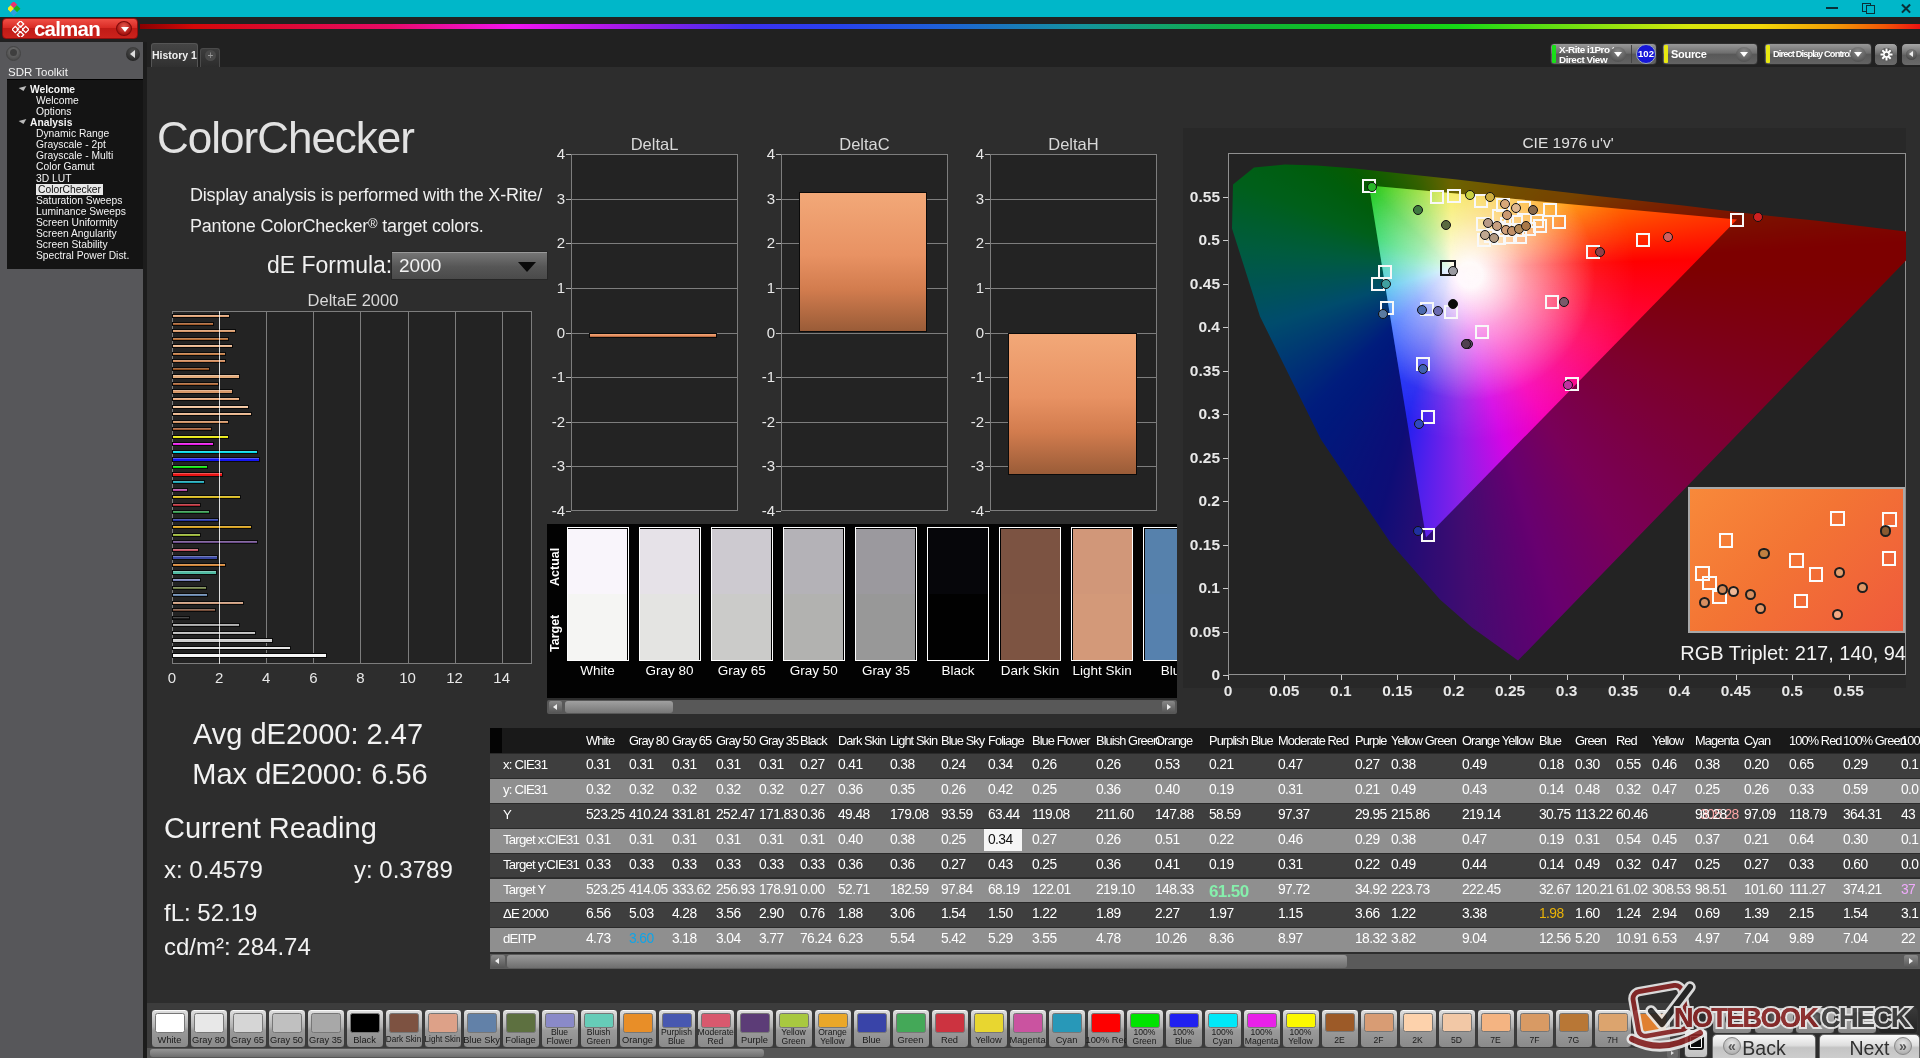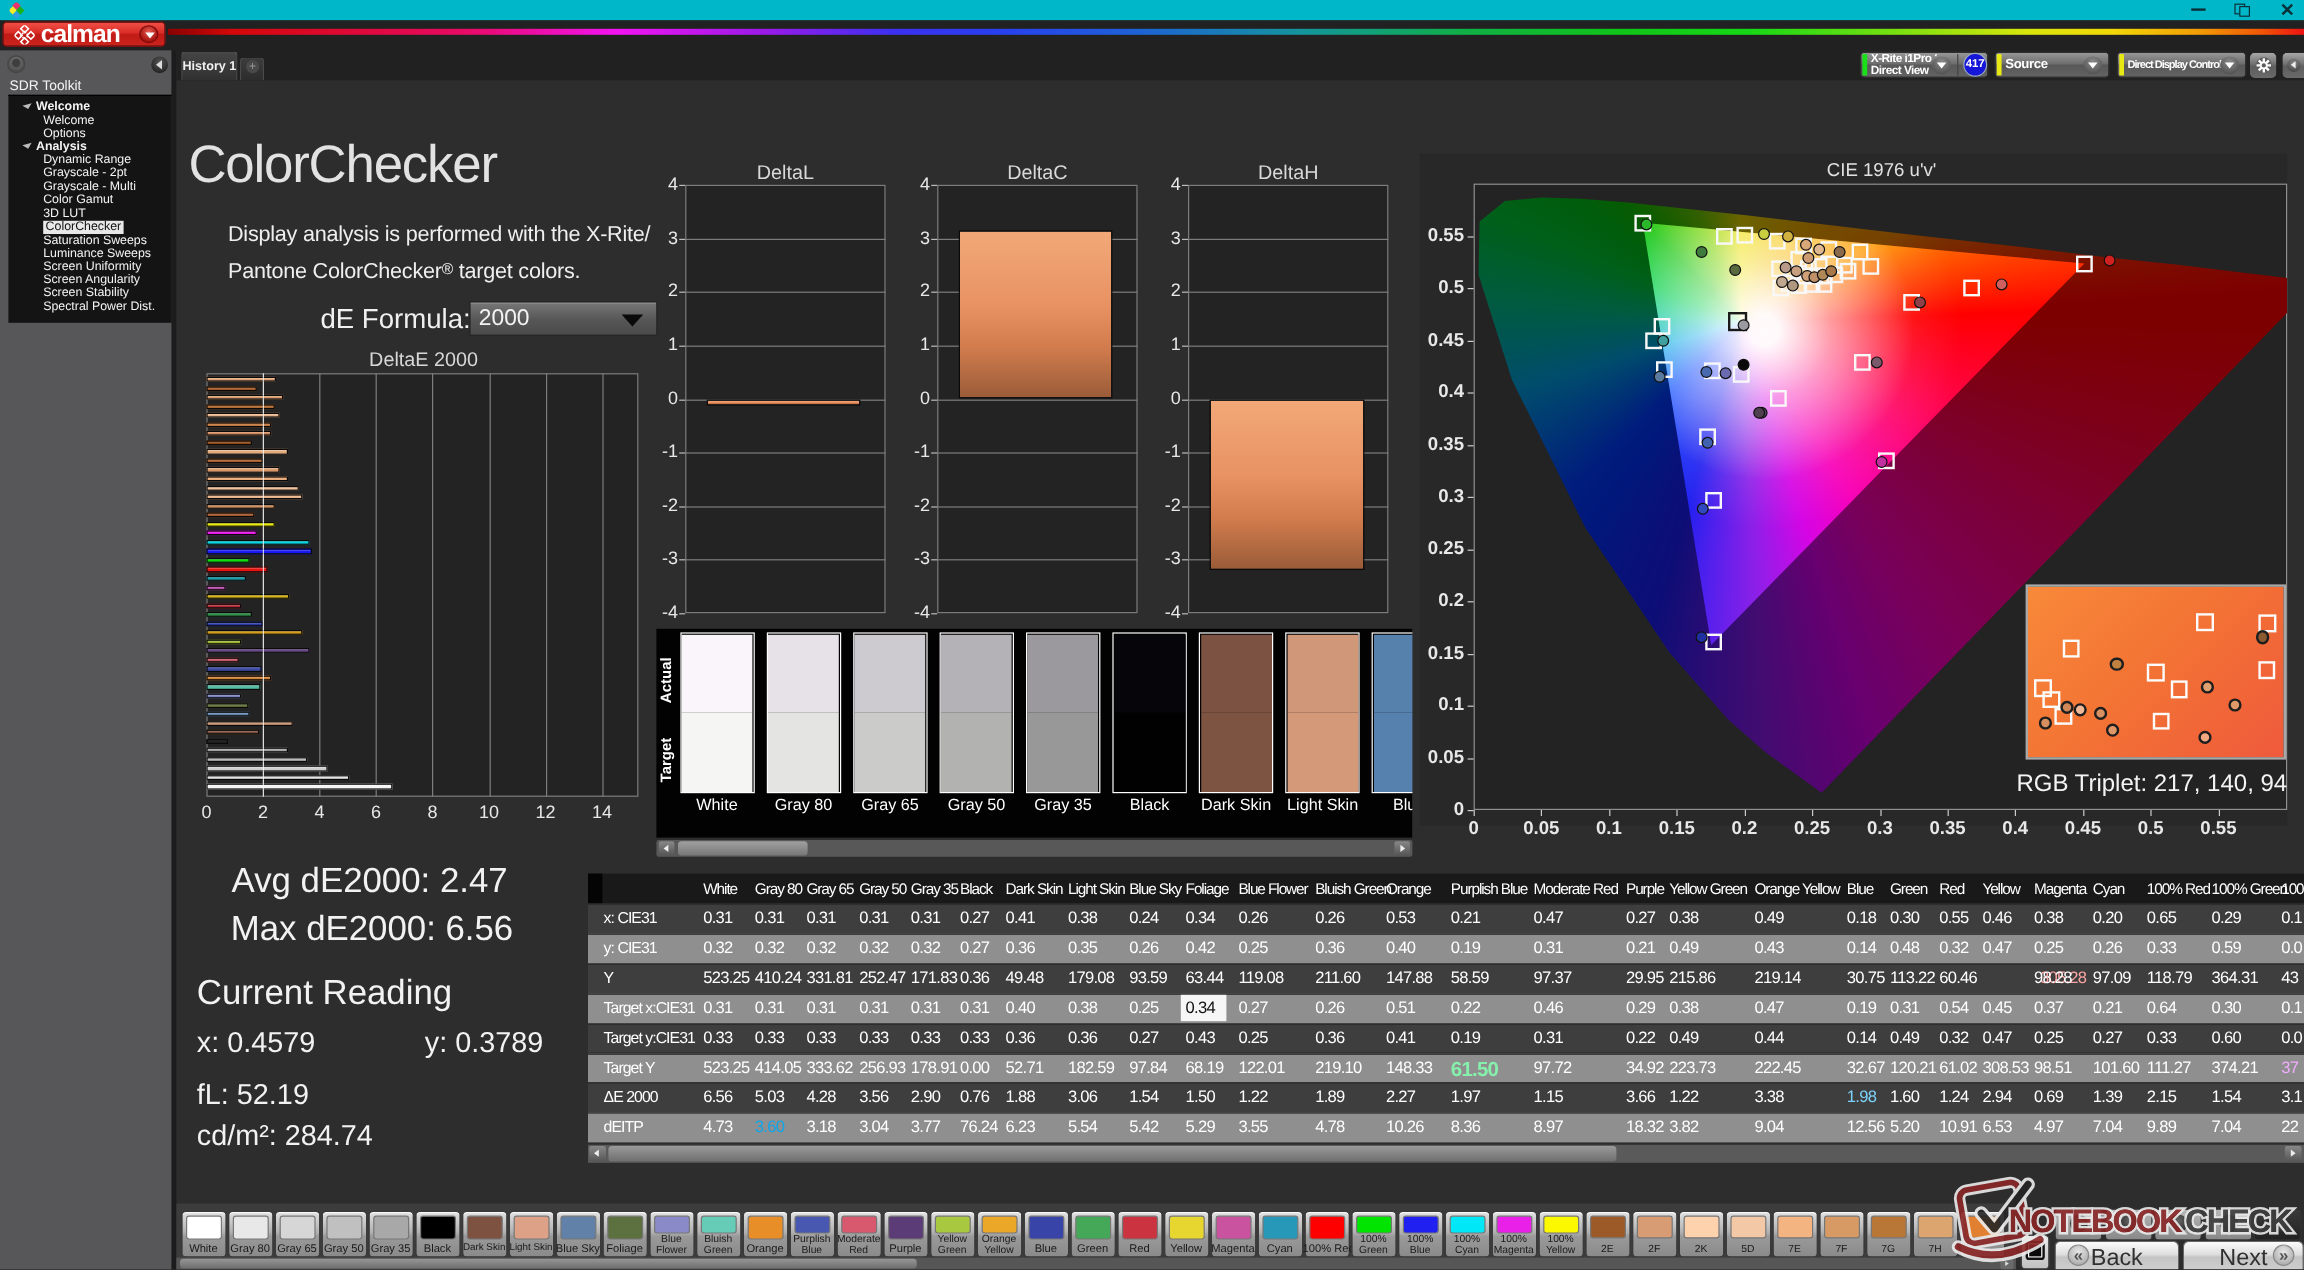--- a/index.html
+++ b/index.html
@@ -63,21 +63,21 @@
 <div class="abs" style="left:147px;top:42px;width:1773px;height:25px;background:#212121;"></div>
 <div class="abs" style="left:151px;top:43px;width:47px;height:24px;background:linear-gradient(180deg,#454545,#303030);border:1px solid #555;border-bottom:none;border-radius:3px 3px 0 0;font-size:10.5px;font-weight:bold;color:#f0f0f0;text-align:center;line-height:23px;white-space:nowrap;">History 1</div>
 <div class="abs" style="left:200px;top:48px;width:20px;height:19px;background:linear-gradient(180deg,#3c3c3c,#2c2c2c);border:1px solid #4a4a4a;border-bottom:none;border-radius:3px 3px 0 0;"></div>
 <div class="abs" style="left:205px;top:50px;width:11px;height:11px;border-radius:50%;background:#494949;color:#999;font-size:10px;line-height:11px;text-align:center;">+</div>
 <div class="abs" style="left:1550px;top:43px;width:107px;height:22px;border-radius:4px;background:linear-gradient(180deg,#989898,#6e6e6e 45%,#585858 52%,#636363);border:1px solid #2e2e2e;"></div>
 <div class="abs" style="left:1552px;top:45px;width:4px;height:18px;background:#19e019;border-radius:1px;"></div>
 <div class="abs" style="left:1559px;top:44.5px;width:55px;overflow:hidden;font-size:9.9px;font-weight:bold;color:#fff;line-height:10px;white-space:nowrap;letter-spacing:-0.45px;">X-Rite i1Pro 2<br>Direct View</div>
 <div class="abs" style="left:1610px;top:46.5px;width:16px;height:15px;border-radius:50%;background:radial-gradient(circle at 50% 30%,#8a8a8a,#555 75%);"></div>
 <div class="abs" style="left:1613.5px;top:52px;width:0;height:0;border-left:4.5px solid transparent;border-right:4.5px solid transparent;border-top:5.5px solid #fff;"></div>
 <div class="abs" style="left:1631px;top:45px;width:1px;height:18px;background:#444;"></div>
-<div class="abs" style="left:1636px;top:44px;width:20px;height:20px;border-radius:50%;background:#1616d8;border:1.5px solid #9ab;color:#fff;font-size:9.5px;font-weight:bold;text-align:center;line-height:18px;">417</div>
+<div class="abs" style="left:1636px;top:44px;width:20px;height:20px;border-radius:50%;background:#1616d8;border:1.5px solid #9ab;color:#fff;font-size:9.5px;font-weight:bold;text-align:center;line-height:18px;">102</div>
 <div class="abs" style="left:1662px;top:43px;width:96px;height:22px;border-radius:4px;background:linear-gradient(180deg,#989898,#6e6e6e 45%,#585858 52%,#636363);border:1px solid #2e2e2e;"></div>
 <div class="abs" style="left:1664px;top:45px;width:4px;height:18px;background:#e8e812;border-radius:1px;"></div>
 <div class="abs" style="left:1671px;top:45px;width:69px;overflow:hidden;font-size:11px;font-weight:bold;color:#fff;line-height:18px;white-space:nowrap;letter-spacing:-0.3px;">Source</div>
 <div class="abs" style="left:1736px;top:46.5px;width:16px;height:15px;border-radius:50%;background:radial-gradient(circle at 50% 30%,#8a8a8a,#555 75%);"></div>
 <div class="abs" style="left:1739.5px;top:52px;width:0;height:0;border-left:4.5px solid transparent;border-right:4.5px solid transparent;border-top:5.5px solid #fff;"></div>
 <div class="abs" style="left:1764px;top:43px;width:108px;height:22px;border-radius:4px;background:linear-gradient(180deg,#989898,#6e6e6e 45%,#585858 52%,#636363);border:1px solid #2e2e2e;"></div>
 <div class="abs" style="left:1766px;top:45px;width:4px;height:18px;background:#e8e812;border-radius:1px;"></div>
 <div class="abs" style="left:1773px;top:45px;width:81px;overflow:hidden;font-size:9.2px;font-weight:bold;color:#fff;line-height:18px;white-space:nowrap;letter-spacing:-0.85px;">Direct Display Control</div>
 <div class="abs" style="left:1850px;top:46.5px;width:16px;height:15px;border-radius:50%;background:radial-gradient(circle at 50% 30%,#8a8a8a,#555 75%);"></div>
 <div class="abs" style="left:1853.5px;top:52px;width:0;height:0;border-left:4.5px solid transparent;border-right:4.5px solid transparent;border-top:5.5px solid #fff;"></div>
@@ -668,21 +668,21 @@
 <div class="abs" style="left:941px;top:906.4px;font-size:13.8px;letter-spacing:-0.6px;color:#fff;white-space:nowrap;">1.54</div>
 <div class="abs" style="left:988px;top:906.4px;font-size:13.8px;letter-spacing:-0.6px;color:#fff;white-space:nowrap;">1.50</div>
 <div class="abs" style="left:1032px;top:906.4px;font-size:13.8px;letter-spacing:-0.6px;color:#fff;white-space:nowrap;">1.22</div>
 <div class="abs" style="left:1096px;top:906.4px;font-size:13.8px;letter-spacing:-0.6px;color:#fff;white-space:nowrap;">1.89</div>
 <div class="abs" style="left:1155px;top:906.4px;font-size:13.8px;letter-spacing:-0.6px;color:#fff;white-space:nowrap;">2.27</div>
 <div class="abs" style="left:1209px;top:906.4px;font-size:13.8px;letter-spacing:-0.6px;color:#fff;white-space:nowrap;">1.97</div>
 <div class="abs" style="left:1278px;top:906.4px;font-size:13.8px;letter-spacing:-0.6px;color:#fff;white-space:nowrap;">1.15</div>
 <div class="abs" style="left:1355px;top:906.4px;font-size:13.8px;letter-spacing:-0.6px;color:#fff;white-space:nowrap;">3.66</div>
 <div class="abs" style="left:1391px;top:906.4px;font-size:13.8px;letter-spacing:-0.6px;color:#fff;white-space:nowrap;">1.22</div>
 <div class="abs" style="left:1462px;top:906.4px;font-size:13.8px;letter-spacing:-0.6px;color:#fff;white-space:nowrap;">3.38</div>
-<div class="abs" style="left:1539px;top:906.4px;font-size:13.8px;letter-spacing:-0.6px;color:#7dd3fc;white-space:nowrap;">1.98</div>
+<div class="abs" style="left:1539px;top:906.4px;font-size:13.8px;letter-spacing:-0.6px;color:#eab308;white-space:nowrap;">1.98</div>
 <div class="abs" style="left:1575px;top:906.4px;font-size:13.8px;letter-spacing:-0.6px;color:#fff;white-space:nowrap;">1.60</div>
 <div class="abs" style="left:1616px;top:906.4px;font-size:13.8px;letter-spacing:-0.6px;color:#fff;white-space:nowrap;">1.24</div>
 <div class="abs" style="left:1652px;top:906.4px;font-size:13.8px;letter-spacing:-0.6px;color:#fff;white-space:nowrap;">2.94</div>
 <div class="abs" style="left:1695px;top:906.4px;font-size:13.8px;letter-spacing:-0.6px;color:#fff;white-space:nowrap;">0.69</div>
 <div class="abs" style="left:1744px;top:906.4px;font-size:13.8px;letter-spacing:-0.6px;color:#fff;white-space:nowrap;">1.39</div>
 <div class="abs" style="left:1789px;top:906.4px;font-size:13.8px;letter-spacing:-0.6px;color:#fff;white-space:nowrap;">2.15</div>
 <div class="abs" style="left:1843px;top:906.4px;font-size:13.8px;letter-spacing:-0.6px;color:#fff;white-space:nowrap;">1.54</div>
 <div class="abs" style="left:1901px;top:906.4px;font-size:13.8px;letter-spacing:-0.6px;color:#fff;white-space:nowrap;">3.1</div>
 <div class="abs" style="left:490.0px;top:927.3px;width:1430px;height:24.9px;background:#8f8f8f;border-top:1px solid #2a2a2a;"></div>
 <div class="abs" style="left:503px;top:931.3px;font-size:13.2px;letter-spacing:-0.8px;color:#fff;white-space:nowrap;">dEITP</div>

